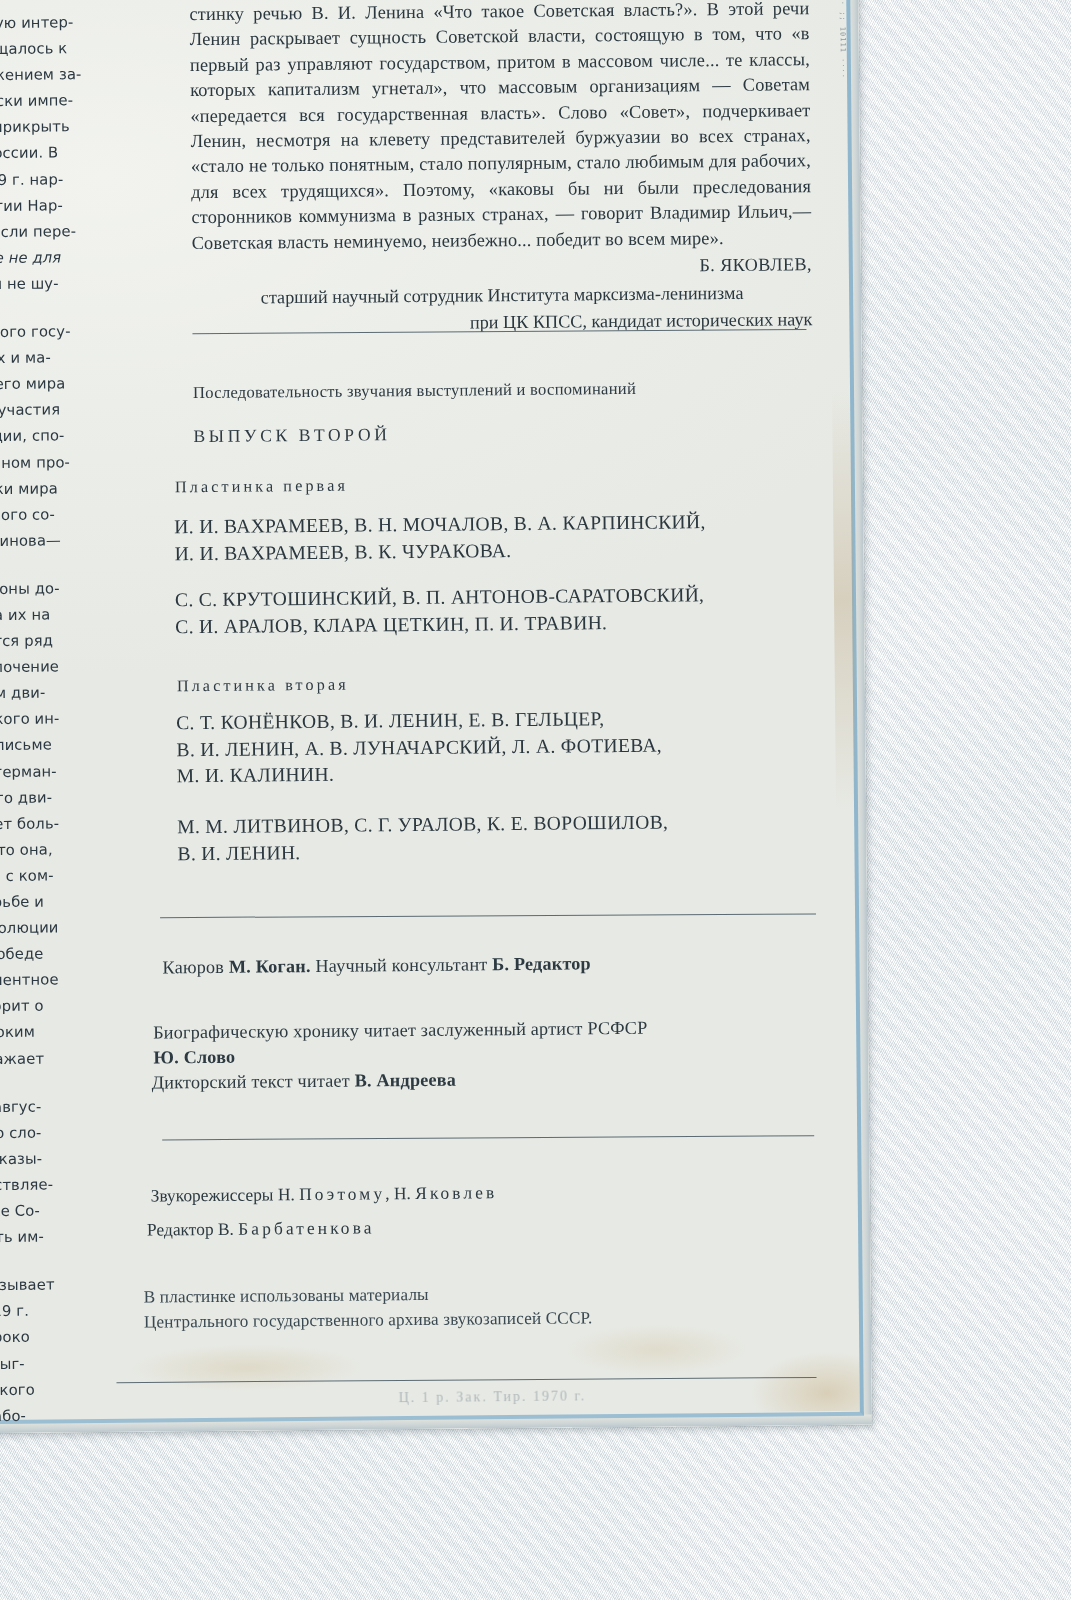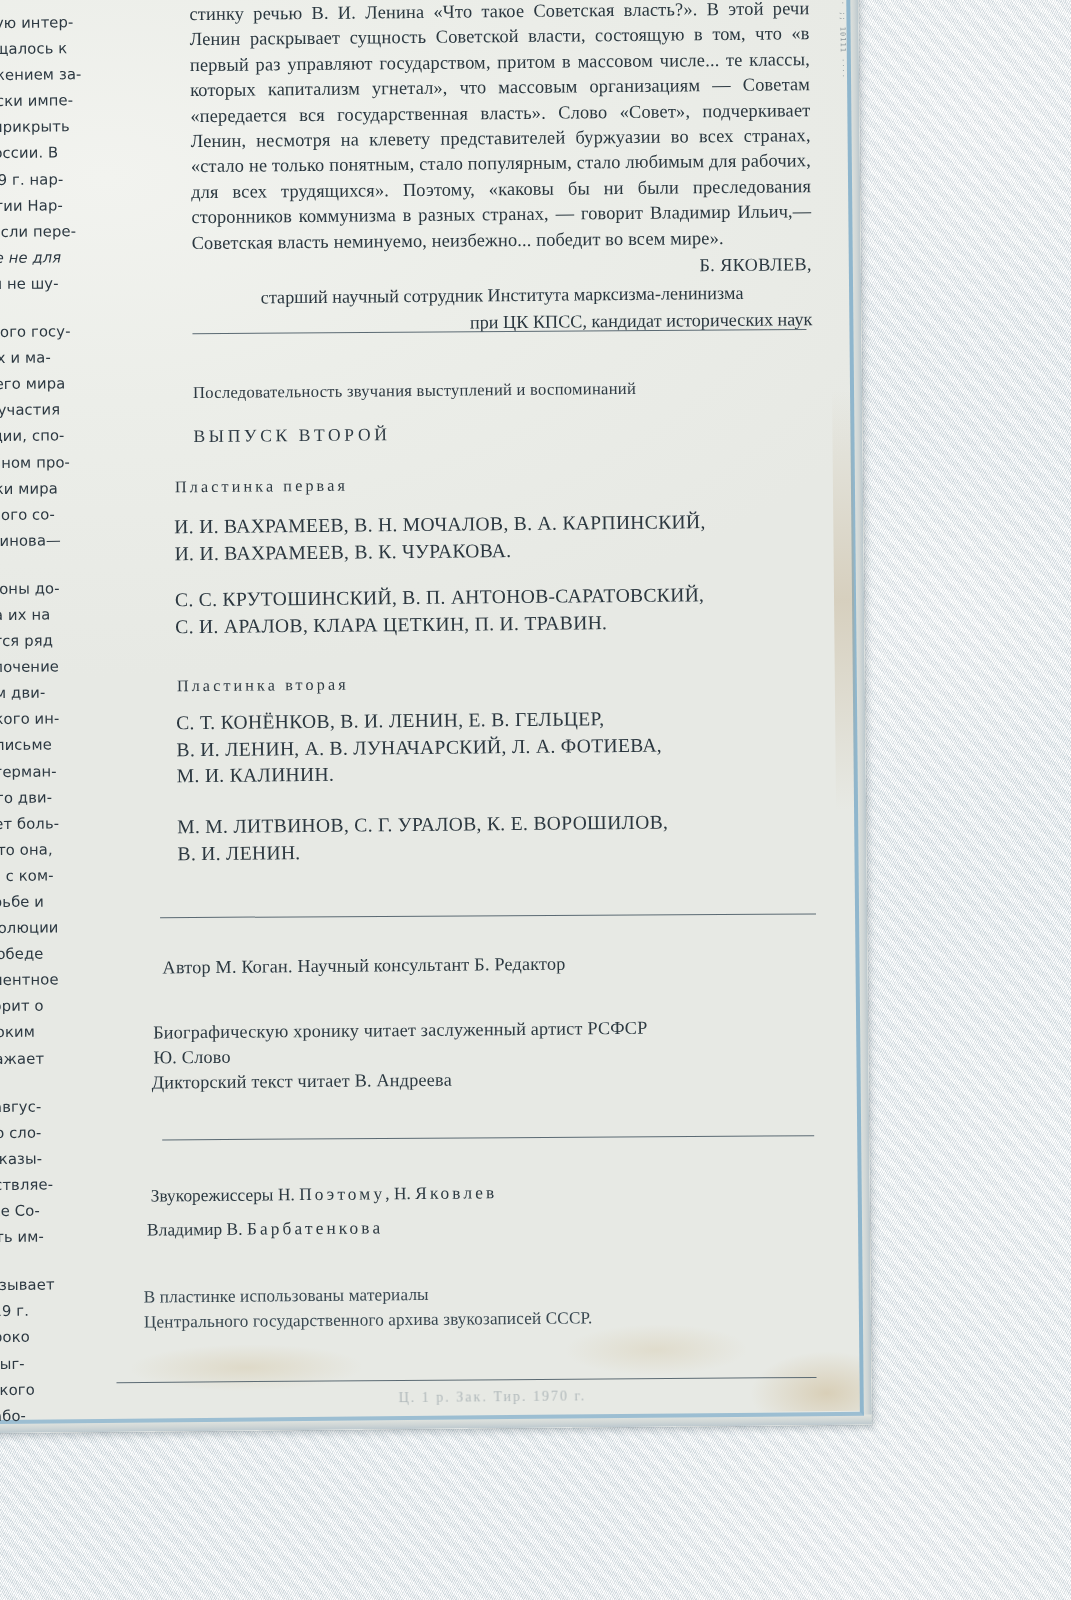--- a/index.html
+++ b/index.html
@@ -142,21 +142,21 @@
   #side1-g2{position:absolute;left:176px;top:585px;}
   #side2{position:absolute;left:177px;top:675px;}
   #side2-g1{position:absolute;left:176px;top:708px;}
   #side2-g2{position:absolute;left:176px;top:812px;}
 
   .credit{
     font-family:"Liberation Serif", serif;
     font-size:18.2px;color:#2d3a42;letter-spacing:.2px;
     line-height:25px;
   }
-  .credit b{font-weight:normal;}
+  .credit b{font-weight:bold;}
   #cred-author{position:absolute;left:160px;top:953px;}
   #cred-chron{position:absolute;left:150px;top:1018px;width:660px;}
   #cred-diktor{position:absolute;left:148px;top:1068px;}
 
   .credit-sp{
     font-family:"Liberation Serif", serif;
     font-size:17.4px;color:#2d3a42;line-height:30px;
   }
   .credit-sp .sp{letter-spacing:3.1px;}
   #cred-sound{position:absolute;left:146px;top:1178px;}
@@ -291,31 +291,31 @@
       <div>В. И. ЛЕНИН, А. В. ЛУНАЧАРСКИЙ, Л. А. ФОТИЕВА,</div>
       <div>М. И. КАЛИНИН.</div>
     </div>
     <div class="perf" id="side2-g2">
       <div>М. М. ЛИТВИНОВ, С. Г. УРАЛОВ, К. Е. ВОРОШИЛОВ,</div>
       <div>В. И. ЛЕНИН.</div>
     </div>
 
     <hr class="rule" id="rule2">
 
-    <div class="credit" id="cred-author"><span>Автор </span><b>М. Коган.</b><span> Научный консультант </span><b>Б. Редактор</b></div>
+    <div class="credit" id="cred-author"><span>Каюров </span><b>М. Коган.</b><span> Научный консультант </span><b>Б. Редактор</b></div>
 
     <div class="credit" id="cred-chron"><span>Биографическую хронику читает заслуженный артист РСФСР</span><br><b>Ю. Слово</b></div>
 
     <div class="credit" id="cred-diktor"><span>Дикторский текст читает </span><b>В. Андреева</b></div>
 
     <hr class="rule" id="rule3">
 
     <div class="credit-sp" id="cred-sound"><span>Звукорежиссеры Н. </span><span class="sp">Поэтому</span><span>, Н. </span><span class="sp">Яковлев</span></div>
 
-    <div class="credit-sp" id="cred-editor"><span>Владимир В. </span><span class="sp">Барбатенкова</span></div>
+    <div class="credit-sp" id="cred-editor"><span>Редактор В. </span><span class="sp">Барбатенкова</span></div>
 
     <div class="smallnote" id="note-materials">
       <div>В пластинке использованы материалы</div>
       <div>Центрального государственного архива звукозаписей СССР.</div>
     </div>
 
     <hr class="rule" id="rule4">
 
     <div id="faded-bottom">Ц. 1 р.  Зак.  Тир.  1970 г.</div>
 

